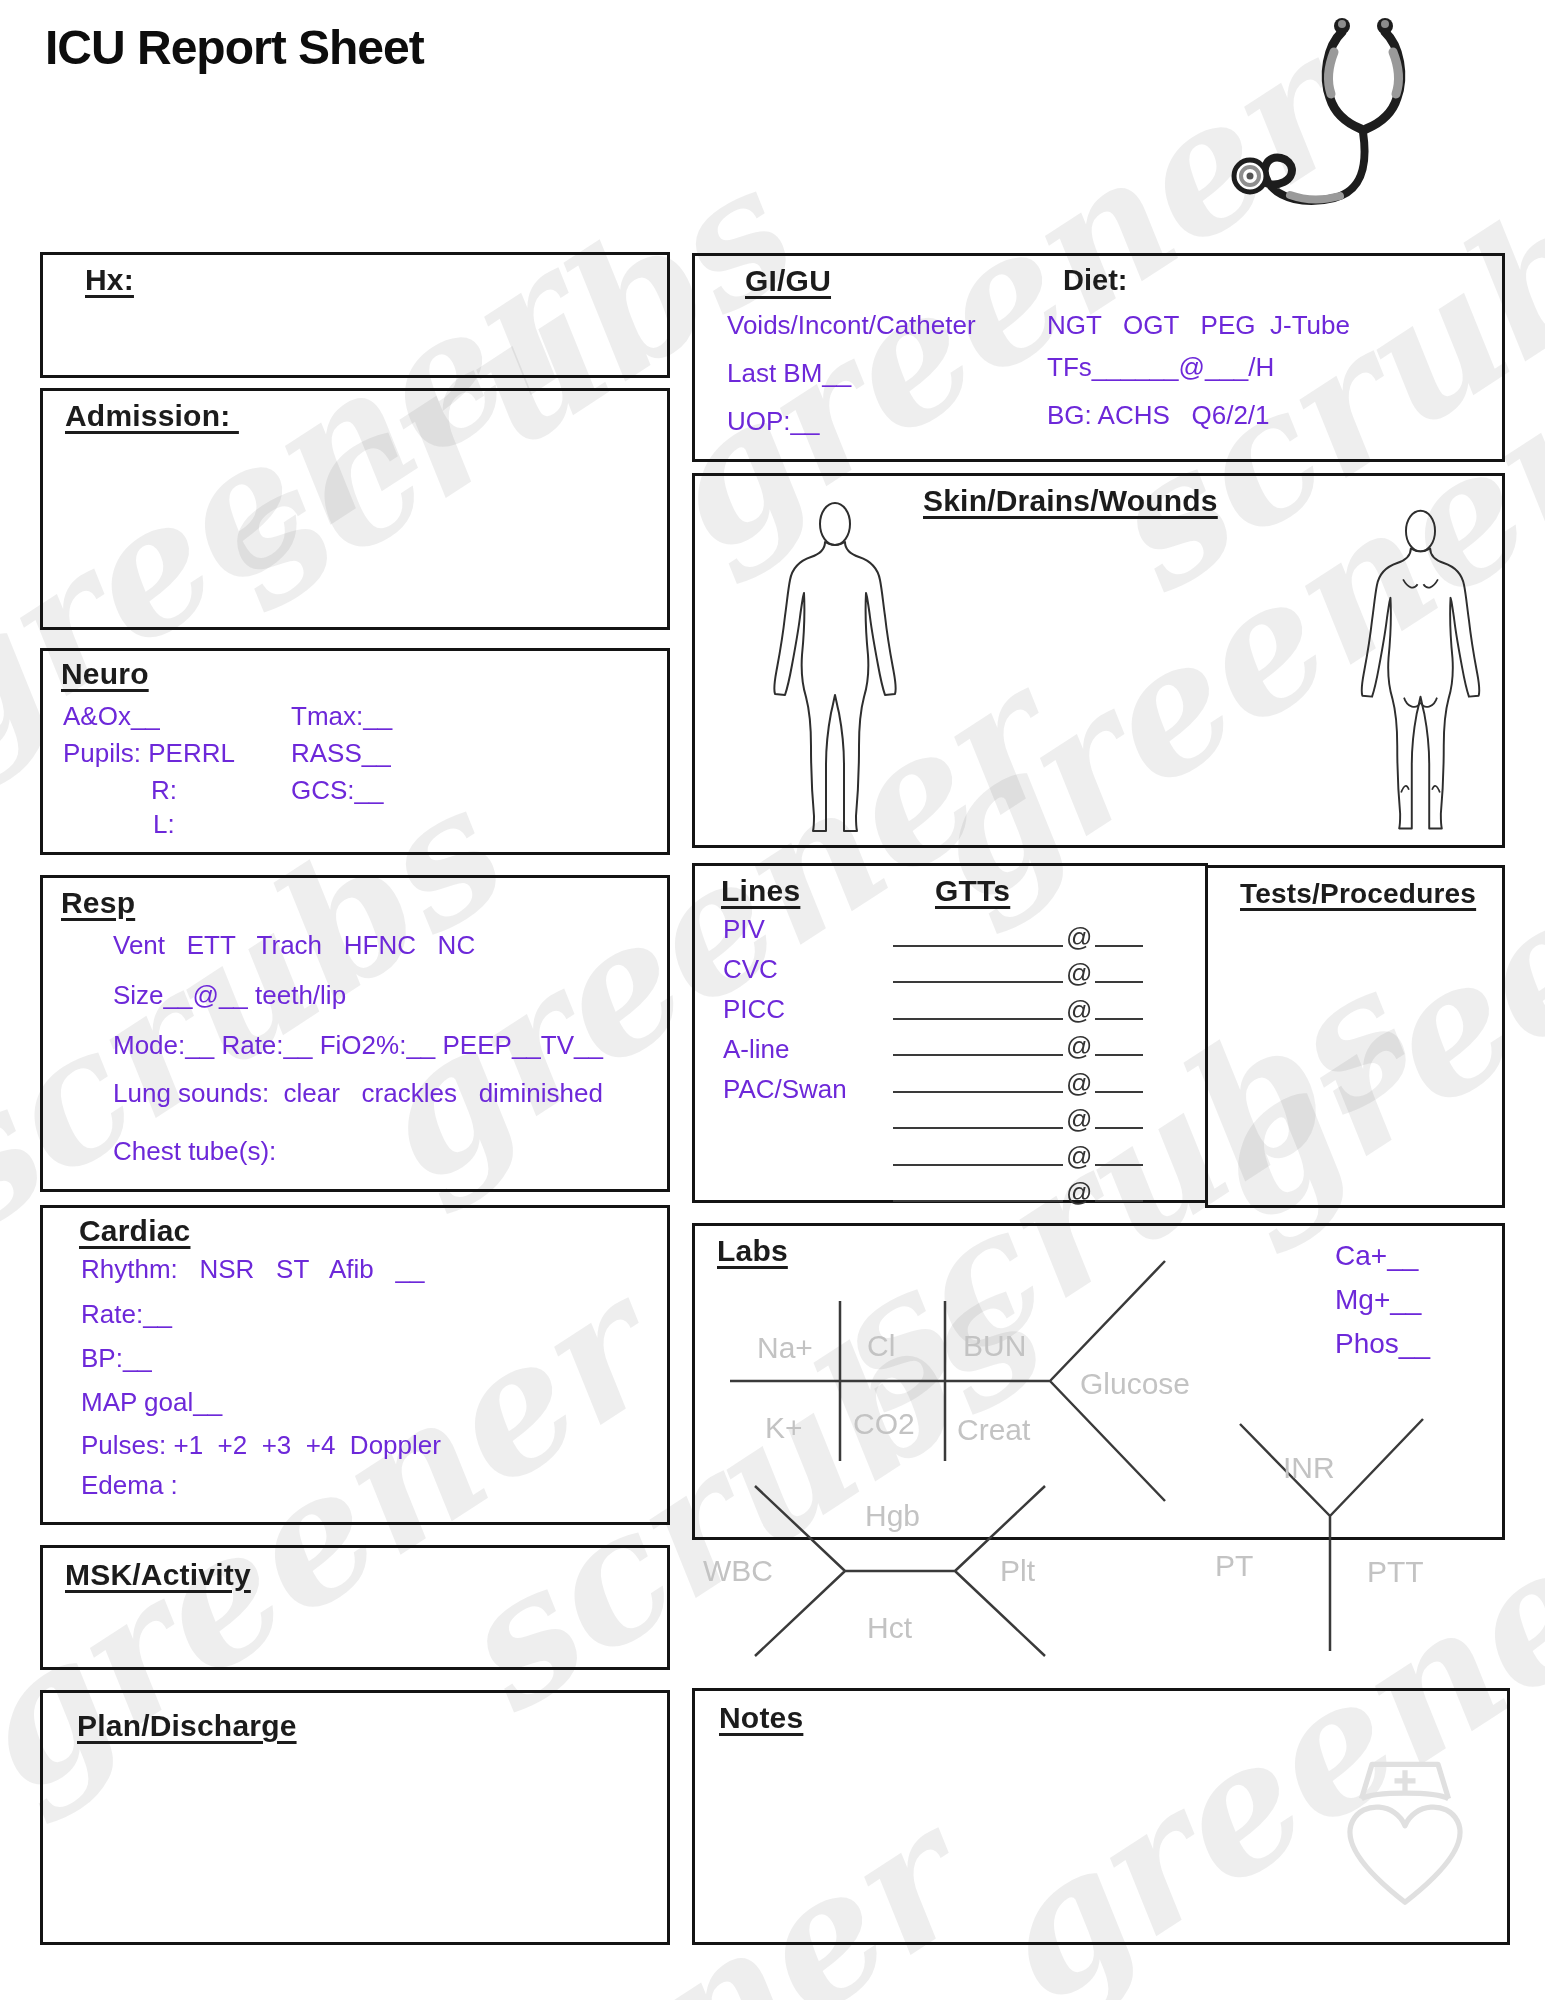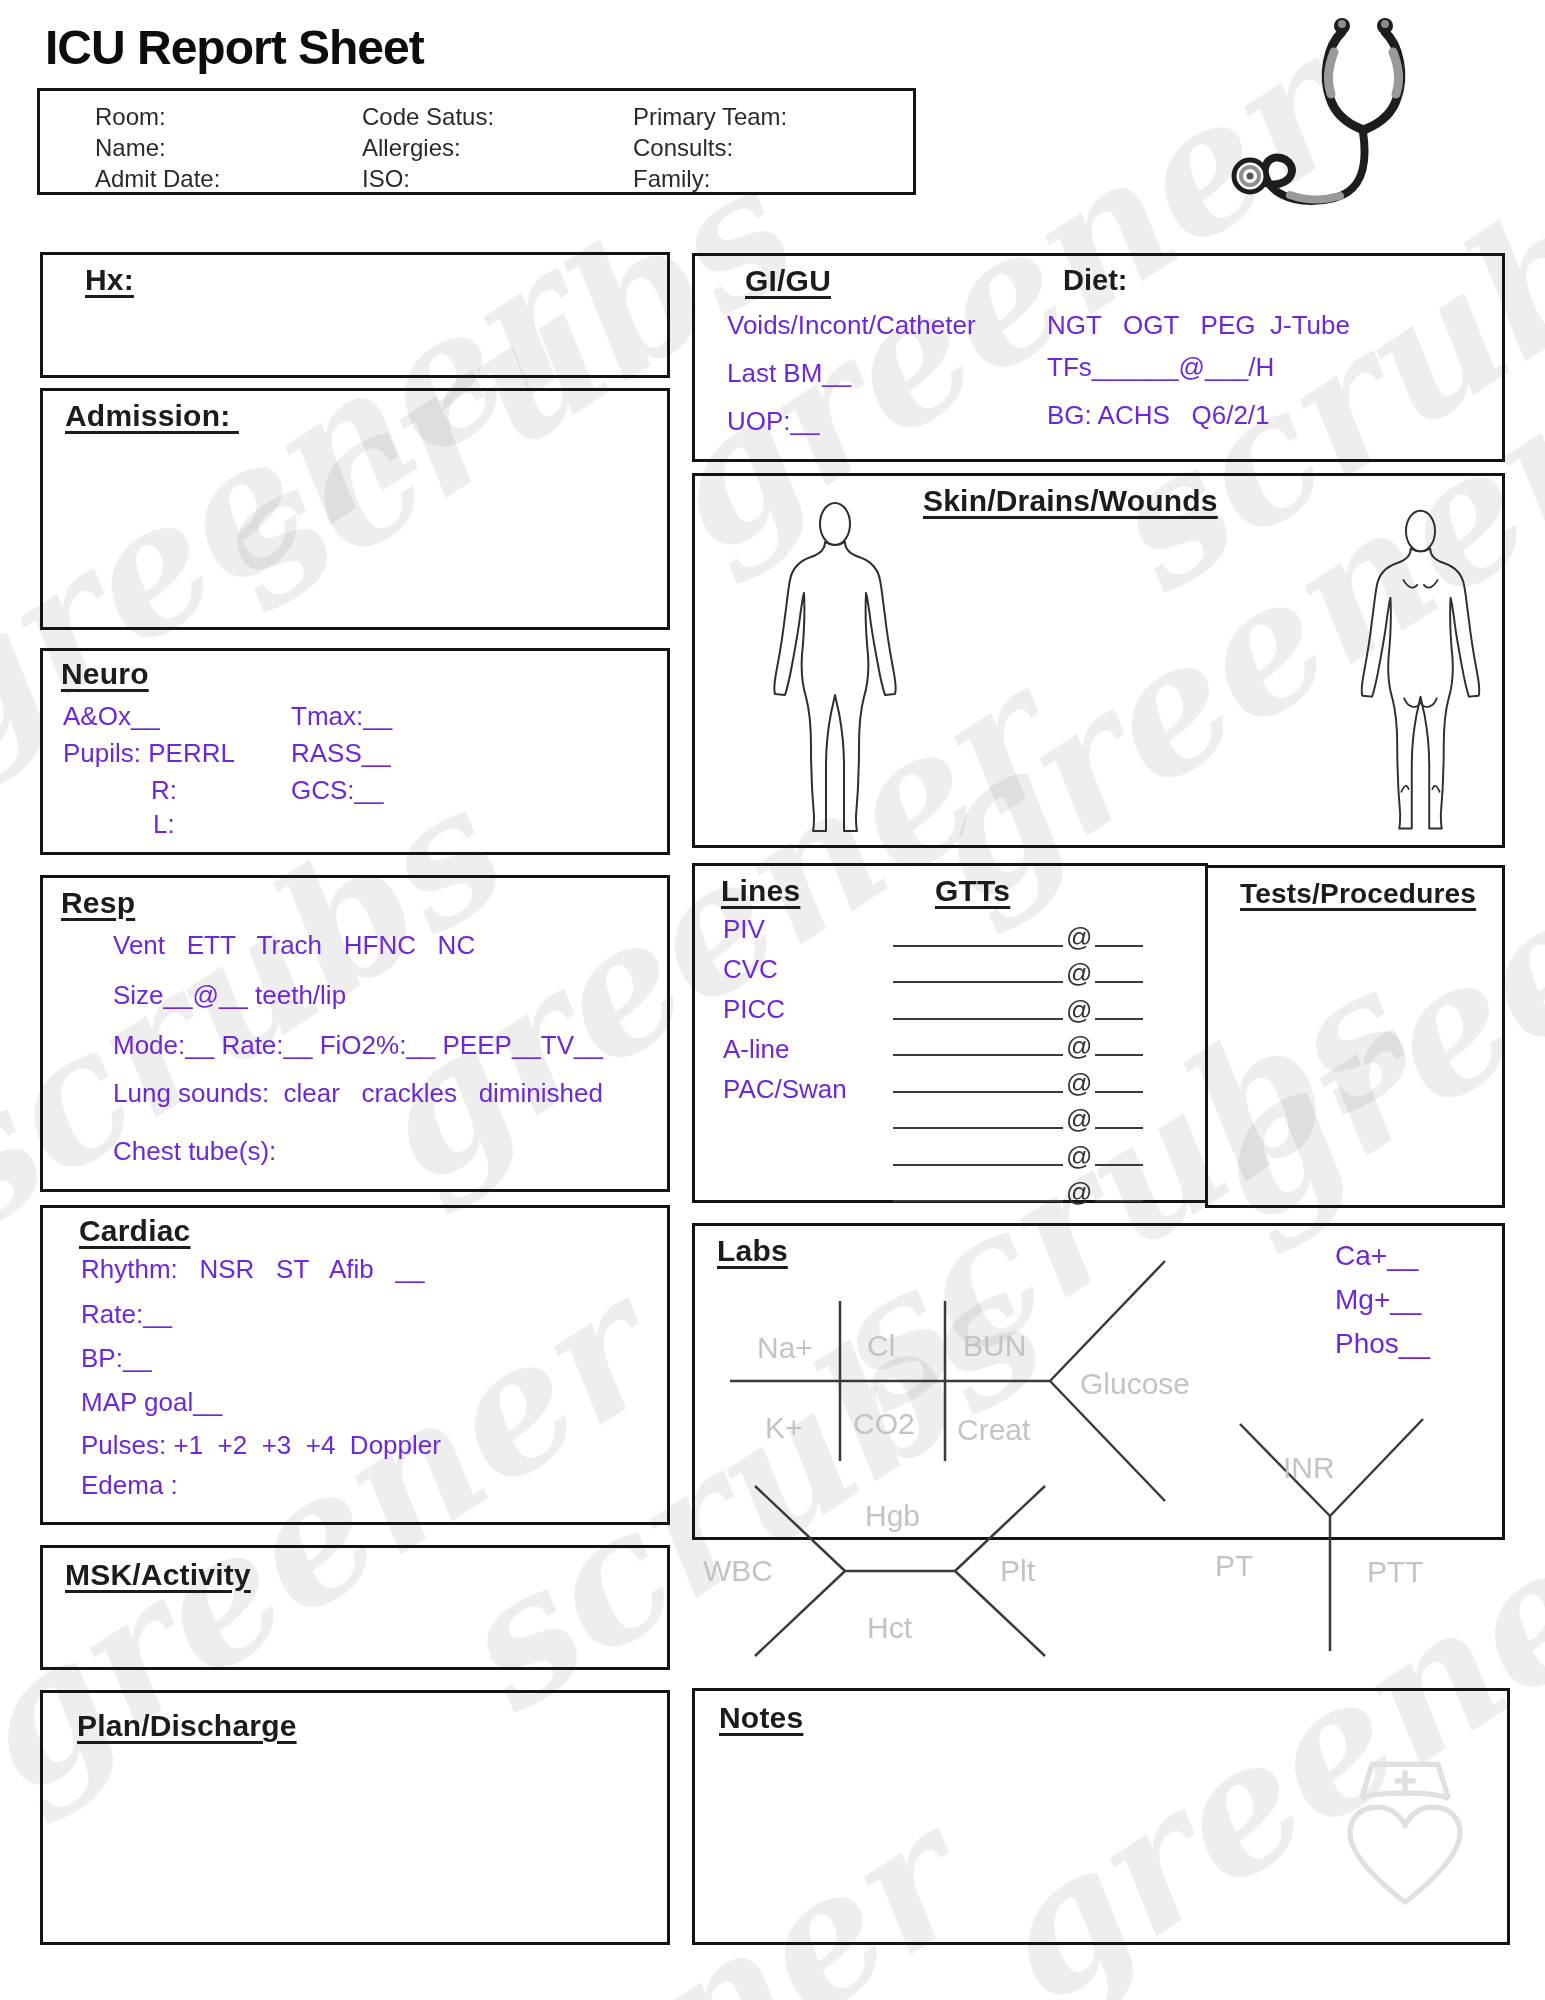--- a/index.html
+++ b/index.html
@@ -58,37 +58,20 @@
     </g>
     <circle cx="120" cy="20" r="8" fill="#1d1d1d"></circle>
     <circle cx="163" cy="20" r="8" fill="#1d1d1d"></circle>
     <circle cx="120" cy="18" r="4" fill="#8c8c8c"></circle>
     <circle cx="163" cy="18" r="4" fill="#8c8c8c"></circle>
     <circle cx="28" cy="170" r="16" fill="#ffffff" stroke="#1d1d1d" stroke-width="5"></circle>
     <circle cx="28" cy="170" r="9" fill="none" stroke="#8f8f8f" stroke-width="4"></circle>
     <circle cx="28" cy="170" r="3.5" fill="#555"></circle>
   </svg>
 
-  <div class="box" style="left:37px;top:88px;width:879px;height:107px;">
-    <div class="abs" style="left:55px;top:10px;">
-      <div class="ptxt">Room:</div>
-      <div class="ptxt">Name:</div>
-      <div class="ptxt">Admit Date:</div>
-    </div>
-    <div class="abs" style="left:322px;top:10px;">
-      <div class="ptxt">Code Satus:</div>
-      <div class="ptxt">Allergies:</div>
-      <div class="ptxt">ISO:</div>
-    </div>
-    <div class="abs" style="left:593px;top:10px;">
-      <div class="ptxt">Primary Team:</div>
-      <div class="ptxt">Consults:</div>
-      <div class="ptxt">Family:</div>
-    </div>
-  </div>
 
   <div class="box" style="left:40px;top:252px;width:630px;height:126px;">
     <div class="abs hd" style="left:42px;top:8px;">Hx:</div>
   </div>
 
   <div class="box" style="left:40px;top:388px;width:630px;height:242px;">
     <div class="abs hd" style="left:22px;top:8px;">Admission: </div>
   </div>
 
   <div class="box" style="left:40px;top:648px;width:630px;height:207px;">

